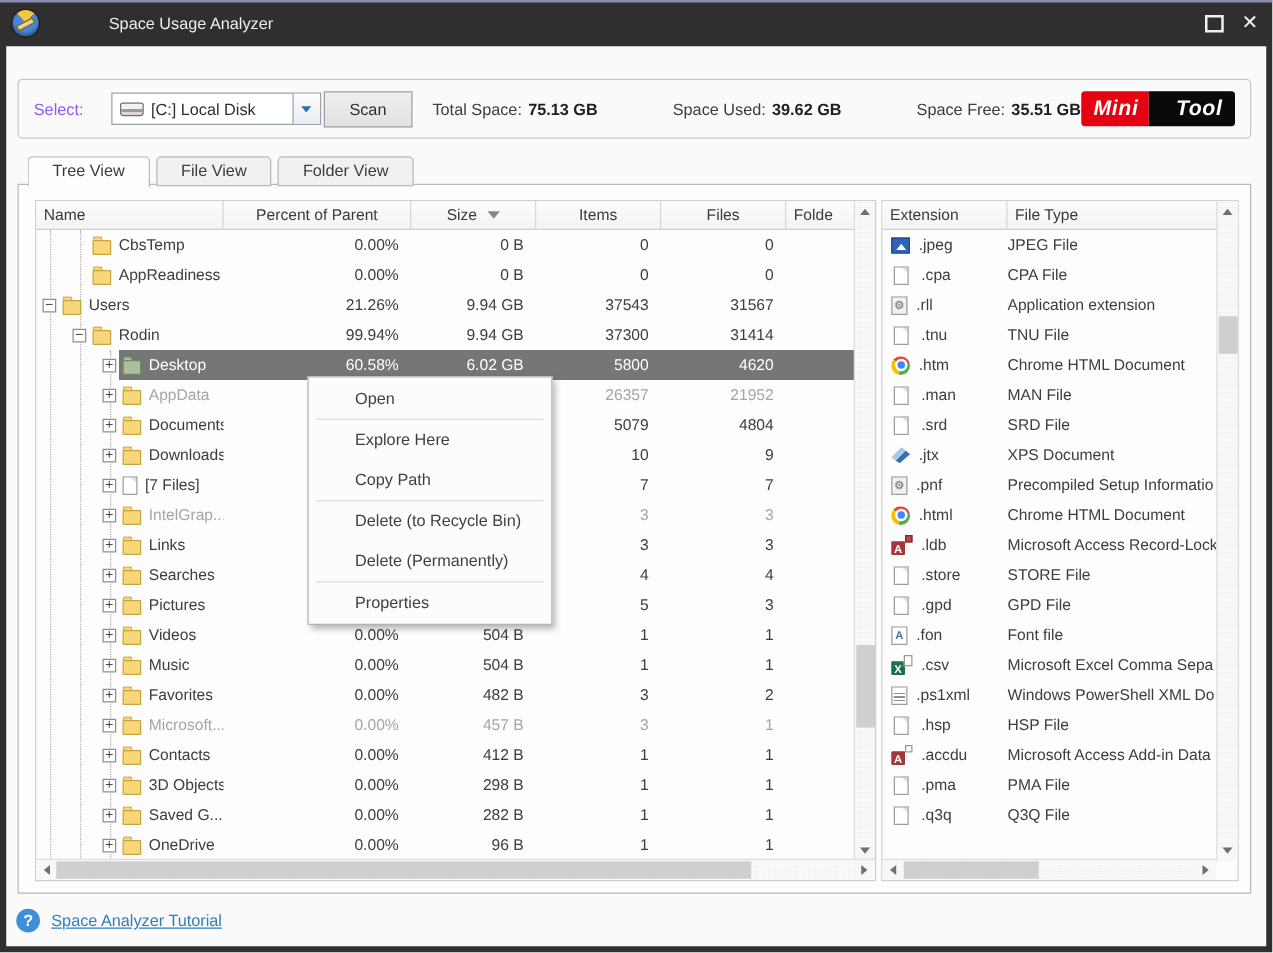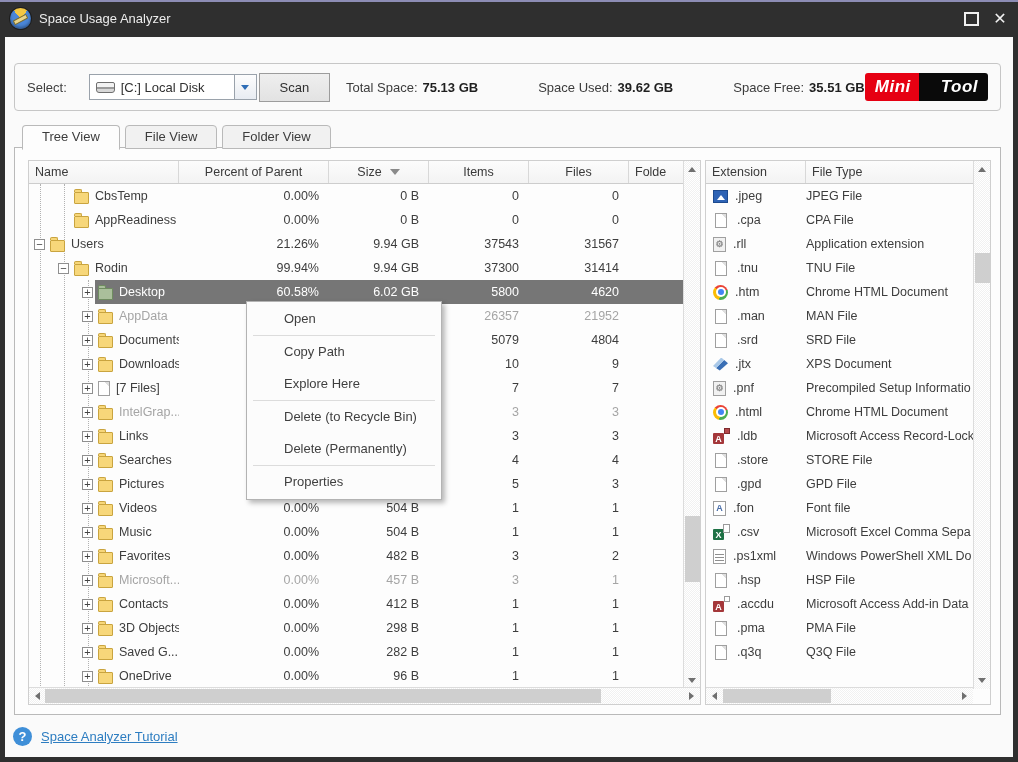--- a/index.html
+++ b/index.html
@@ -1,32 +1,32 @@
 <!DOCTYPE html>
 <html><head>
 <meta charset="utf-8">
 <style>
   html,body{margin:0;padding:0;}
   body{width:1018px;height:762px;font-family:"Liberation Sans",sans-serif;-webkit-font-smoothing:antialiased;}
   .window{position:relative;width:1018px;height:762px;background:#2f2f2f;overflow:hidden;box-shadow:inset 0 2px 0 #8c8cb4;}
   
-  .titlebar{position:absolute;left:0;top:0;width:100%;height:37px;display:flex;align-items:center;}
+  .titlebar{position:absolute;left:0;top:0;width:100%;height:37px;display:flex;align-items:center;gap:48px;}
   .app-icon{width:21px;height:21px;margin-left:10px;border-radius:50%;position:relative;flex:none;
     background:conic-gradient(from 320deg,#f3c743 0 80deg,#4a86d8 80deg 360deg);box-shadow:inset 0 -2px 3px rgba(0,0,0,.35),0 0 0 1px #1d1d1d;}
   .app-icon::after{content:"";position:absolute;left:3px;top:9px;width:13px;height:3px;background:#e8d48a;border:1px solid #7a6a2a;transform:rotate(-28deg);border-radius:1px;}
   .title-text{color:#ececec;font-size:13px;margin-left:8px;}
   .win-btn{position:absolute;top:7px;width:26px;height:24px;display:flex;align-items:center;justify-content:center;cursor:pointer;}
   .btn-max{right:34px;}
   .btn-max .glyph{width:11px;height:10px;border:2px solid #f0f0f0;}
   .btn-close{right:5px;color:#f0f0f0;font-size:16px;line-height:16px;}
   
   .window-body{position:absolute;left:5px;top:37px;width:1008px;height:720px;background:#fafafa;}
   
   .toolbar{position:absolute;left:9px;top:26px;width:987px;height:48px;border:1px solid #c6c6c6;border-radius:4px;background:#fafafa;display:flex;align-items:center;padding:0 12px;box-sizing:border-box;}
-  .select-label{font-size:13px;color:#404040;}
+  .select-label{font-size:13px;color:#8b5cf6;}
   .combo{margin-left:22px;height:26px;width:184px;background:#fff;border:1px solid #9aa2ab;display:flex;align-items:center;box-sizing:border-box;cursor:pointer;}
   .disk-icon{width:17px;height:9px;margin:0 6px 0 6px;flex:none;border:1px solid #6f6f6f;border-radius:2px 2px 3px 3px;background:linear-gradient(180deg,#f2f2f2 0 45%,#9b9b9b 45% 70%,#d8d8d8 70%);}
   .combo-text{font-size:13px;color:#2f2f2f;flex:1;white-space:nowrap;overflow:hidden;}
   .combo-arrow{width:21px;height:100%;border-left:1px solid #9aa2ab;background:linear-gradient(#fdfdfd,#e8ecf2);display:flex;align-items:center;justify-content:center;flex:none;}
   .combo-arrow .tri{width:0;height:0;border:4px solid transparent;border-top:5px solid #2e6db6;margin-top:4px;}
   .scan-btn{margin-left:2px;height:27px;width:76px;background:linear-gradient(#efefef,#e2e2e2);border:1px solid #9c9c9c;font-size:13px;color:#2f2f2f;display:flex;align-items:center;justify-content:center;cursor:pointer;}
   .stat{display:flex;align-items:baseline;font-size:13px;color:#3c3c3c;white-space:nowrap;}
   .stat .v{font-weight:bold;color:#1f1f1f;margin-left:5px;}
   .stat1{margin-left:16px;} .stat2{margin-left:60px;} .stat3{margin-left:60px;}
   .logo{margin-left:auto;display:flex;height:28px;font-style:italic;font-weight:900;font-size:17px;letter-spacing:.5px;}
@@ -703,22 +703,22 @@
       <span class="help-icon"></span>
       <span class="tutorial-link">Space Analyzer Tutorial</span>
     </div>
 
   </div>
 
   <div class="context-menu">
     <div>
         <div class="menu-item">Open</div>
         <div class="menu-divider"></div>
+        <div class="menu-item">Explore Here</div>
         <div class="menu-item">Copy Path</div>
-        <div class="menu-item">Explore Here</div>
         <div class="menu-divider"></div>
         <div class="menu-item">Delete (to Recycle Bin)</div>
         <div class="menu-item">Delete (Permanently)</div>
         <div class="menu-divider"></div>
         <div class="menu-item">Properties</div>
       </div>
   </div>
 
 </div>
 

